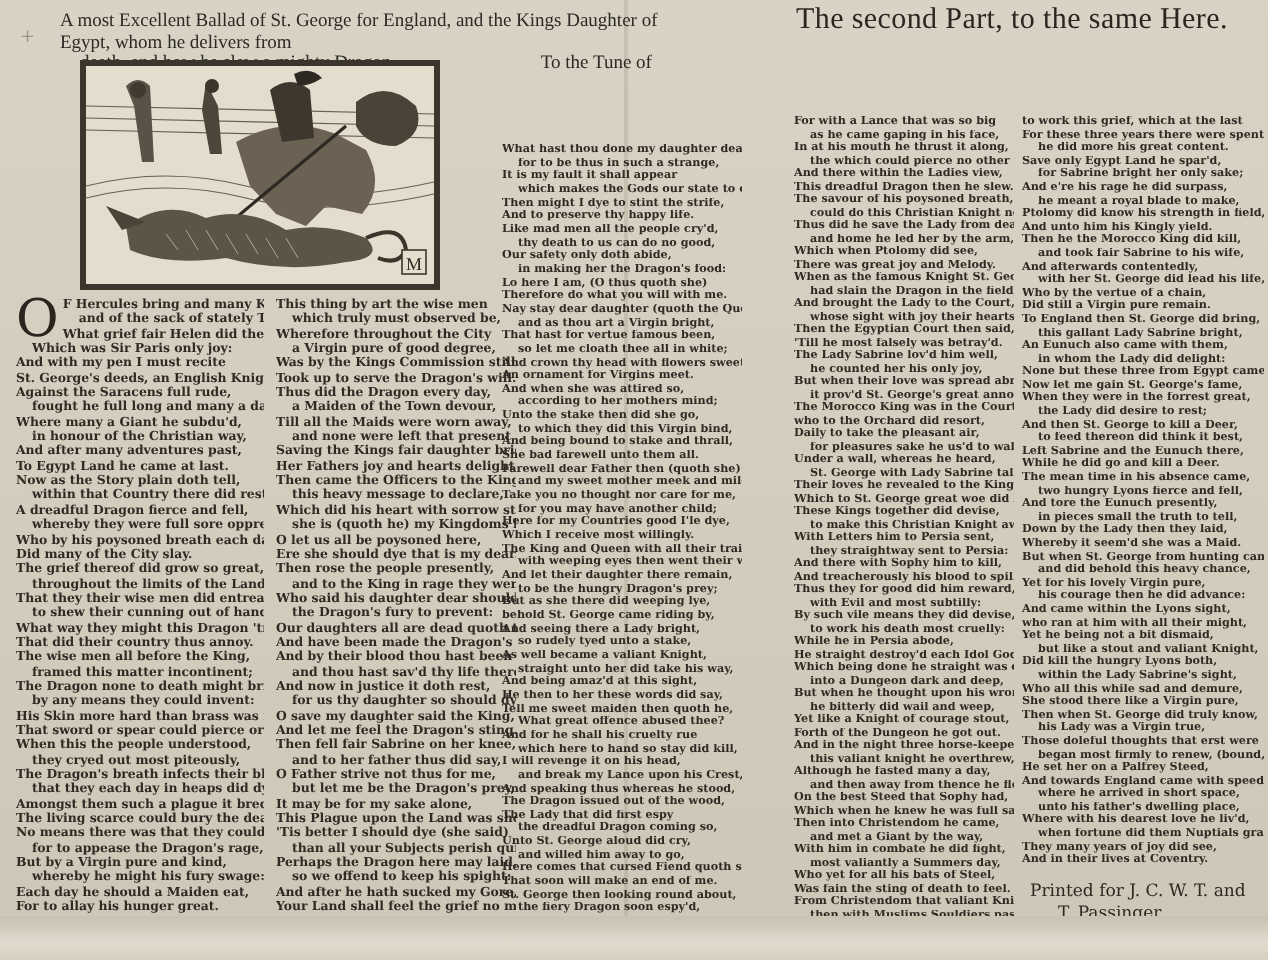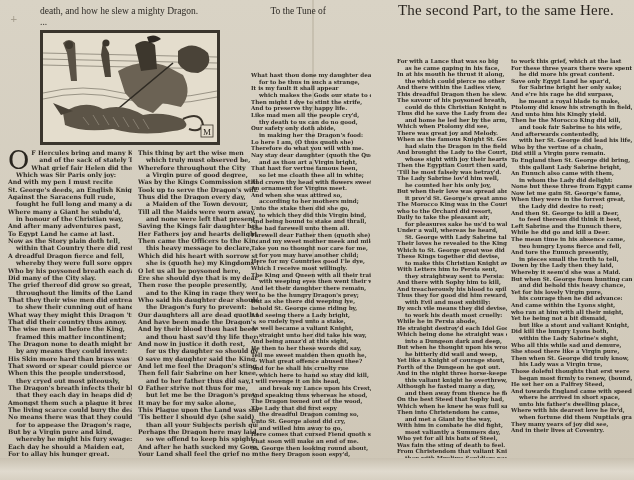--- a/index.html
+++ b/index.html
@@ -22,20 +22,21 @@
   .mark { position:absolute; left:10px; top:14px; font-size:9px; color:#9c9484; }
 </style>
 </head>
 <body>
 
 <div class="sheet">
   <div class="fold"></div>
   <div class="mark">+</div>
 
   <div class="title-left">
+    <div>A most Excellent Ballad of St. George for England, and the Kings Daughter of Egypt, whom he delivers from</div>
     <div class="line2">
       <span>death, and how he slew a mighty Dragon.</span>
       <span class="tune">To the Tune of ... </span>
     </div>
   </div>
 
   <div class="title-right">The second Part, to the same Here.</div>
 
   <div class="woodcut">
     <svg viewBox="0 0 174 109">
@@ -348,15 +349,19 @@
     <div>He set her on a Palfrey Steed,</div>
     <div>And towards England came with speed,</div>
     <div class="ind">where he arrived in short space,</div>
     <div class="ind">unto his father's dwelling place,</div>
     <div>Where with his dearest love he liv'd,</div>
     <div class="ind">when fortune did them Nuptials grace</div>
     <div>They many years of joy did see,</div>
     <div>And in their lives at Coventry.</div>
   </div>
 
+  <div class="imprint">
+    <div>Printed for J. C. W. T. and</div>
+    <div class="l2">T. Passinger.</div>
+  </div>
 
   <div class="bottom-strip"></div>
 </div>
 
 </body></html>

